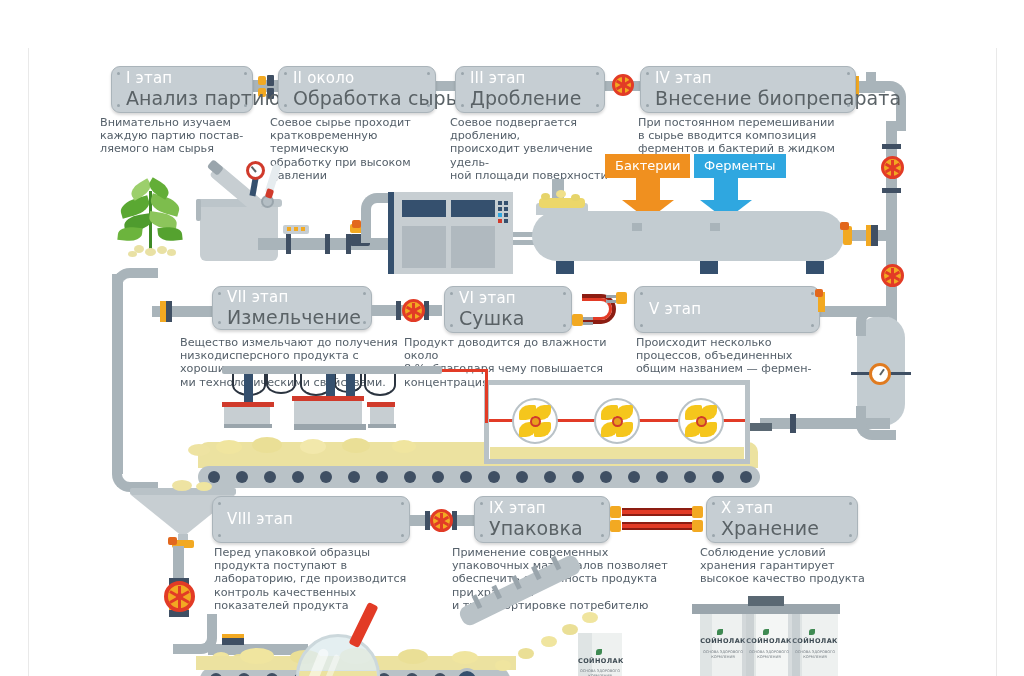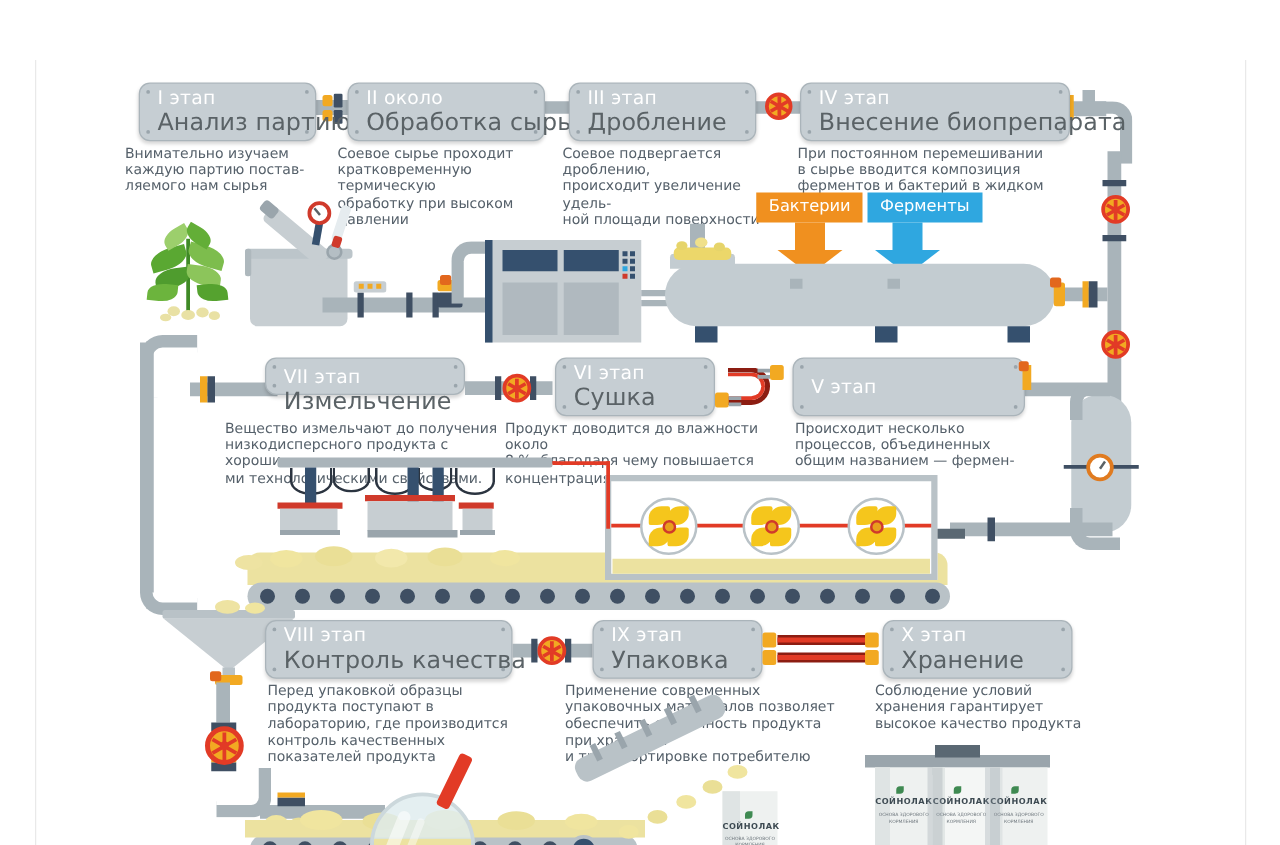--- a/index.html
+++ b/index.html
@@ -269,21 +269,21 @@
   <div class="collar-y" style="left:843px;top:178px;width:9px;height:19px;border-radius:2px;"></div>
   <div style="position:absolute;left:840px;top:174px;width:9px;height:8px;background:#e2671d;border-radius:2px;"></div>
 
   <div class="pipeL" style="left:112px;top:220px;width:46px;height:50px;border-right:none;border-bottom:none;border-top-left-radius:18px;"></div>
   <div class="pipe" style="left:152px;top:258px;width:70px;height:11px;"></div>
   <div class="collar-y" style="left:160px;top:253px;width:6px;height:21px;"></div>
   <div class="collar-d" style="left:166px;top:253px;width:6px;height:21px;"></div>
   <div class="pipe" style="left:112px;top:226px;width:11px;height:200px;"></div>
   <div class="pipeL" style="left:112px;top:396px;width:46px;height:48px;border-right:none;border-top:none;border-bottom-left-radius:18px;"></div>
 
-  <div class="plaque" style="left:212px;top:238px;width:160px;height:30px;justify-content:space-between;">
+  <div class="plaque" style="left:212px;top:238px;width:160px;height:44px;">
     <span class="screw tl"></span>
     <span class="screw tr"></span>
     <span class="screw bl"></span>
     <span class="screw br"></span>
     <div class="roman">VII этап</div>
     <div class="pname">Измельчение</div>
   </div>
   <div class="caption" style="left:180px;top:288px;width:224px;white-space:pre-line;">Вещество измельчают до получения
 низкодисперсного продукта с хороши-
 ми технологическими свойствами.</div>
@@ -445,21 +445,20 @@
   <div class="bean" style="left:232px;top:606px;width:14px;height:10px;background:#eadf96;"></div>
 
   <div class="pipe" style="left:236px;top:466px;width:40px;height:11px;"></div>
 
   <div class="plaque" style="left:212px;top:448px;width:198px;height:47px;">
     <span class="screw tl"></span>
     <span class="screw tr"></span>
     <span class="screw bl"></span>
     <span class="screw br"></span>
     <div class="roman">VIII этап</div>
-    <div class="pname">Контроль качества</div>
   </div>
   <div class="caption" style="left:214px;top:498px;width:196px;white-space:pre-line;">Перед упаковкой образцы
 продукта поступают в
 лабораторию, где производится
 контроль качественных
 показателей продукта</div>
 
   <div class="pipe" style="left:410px;top:467px;width:64px;height:11px;"></div>
   <div class="collar-d" style="left:425px;top:463px;width:5px;height:19px;"></div>
   <div class="collar-d" style="left:452px;top:463px;width:5px;height:19px;"></div>

